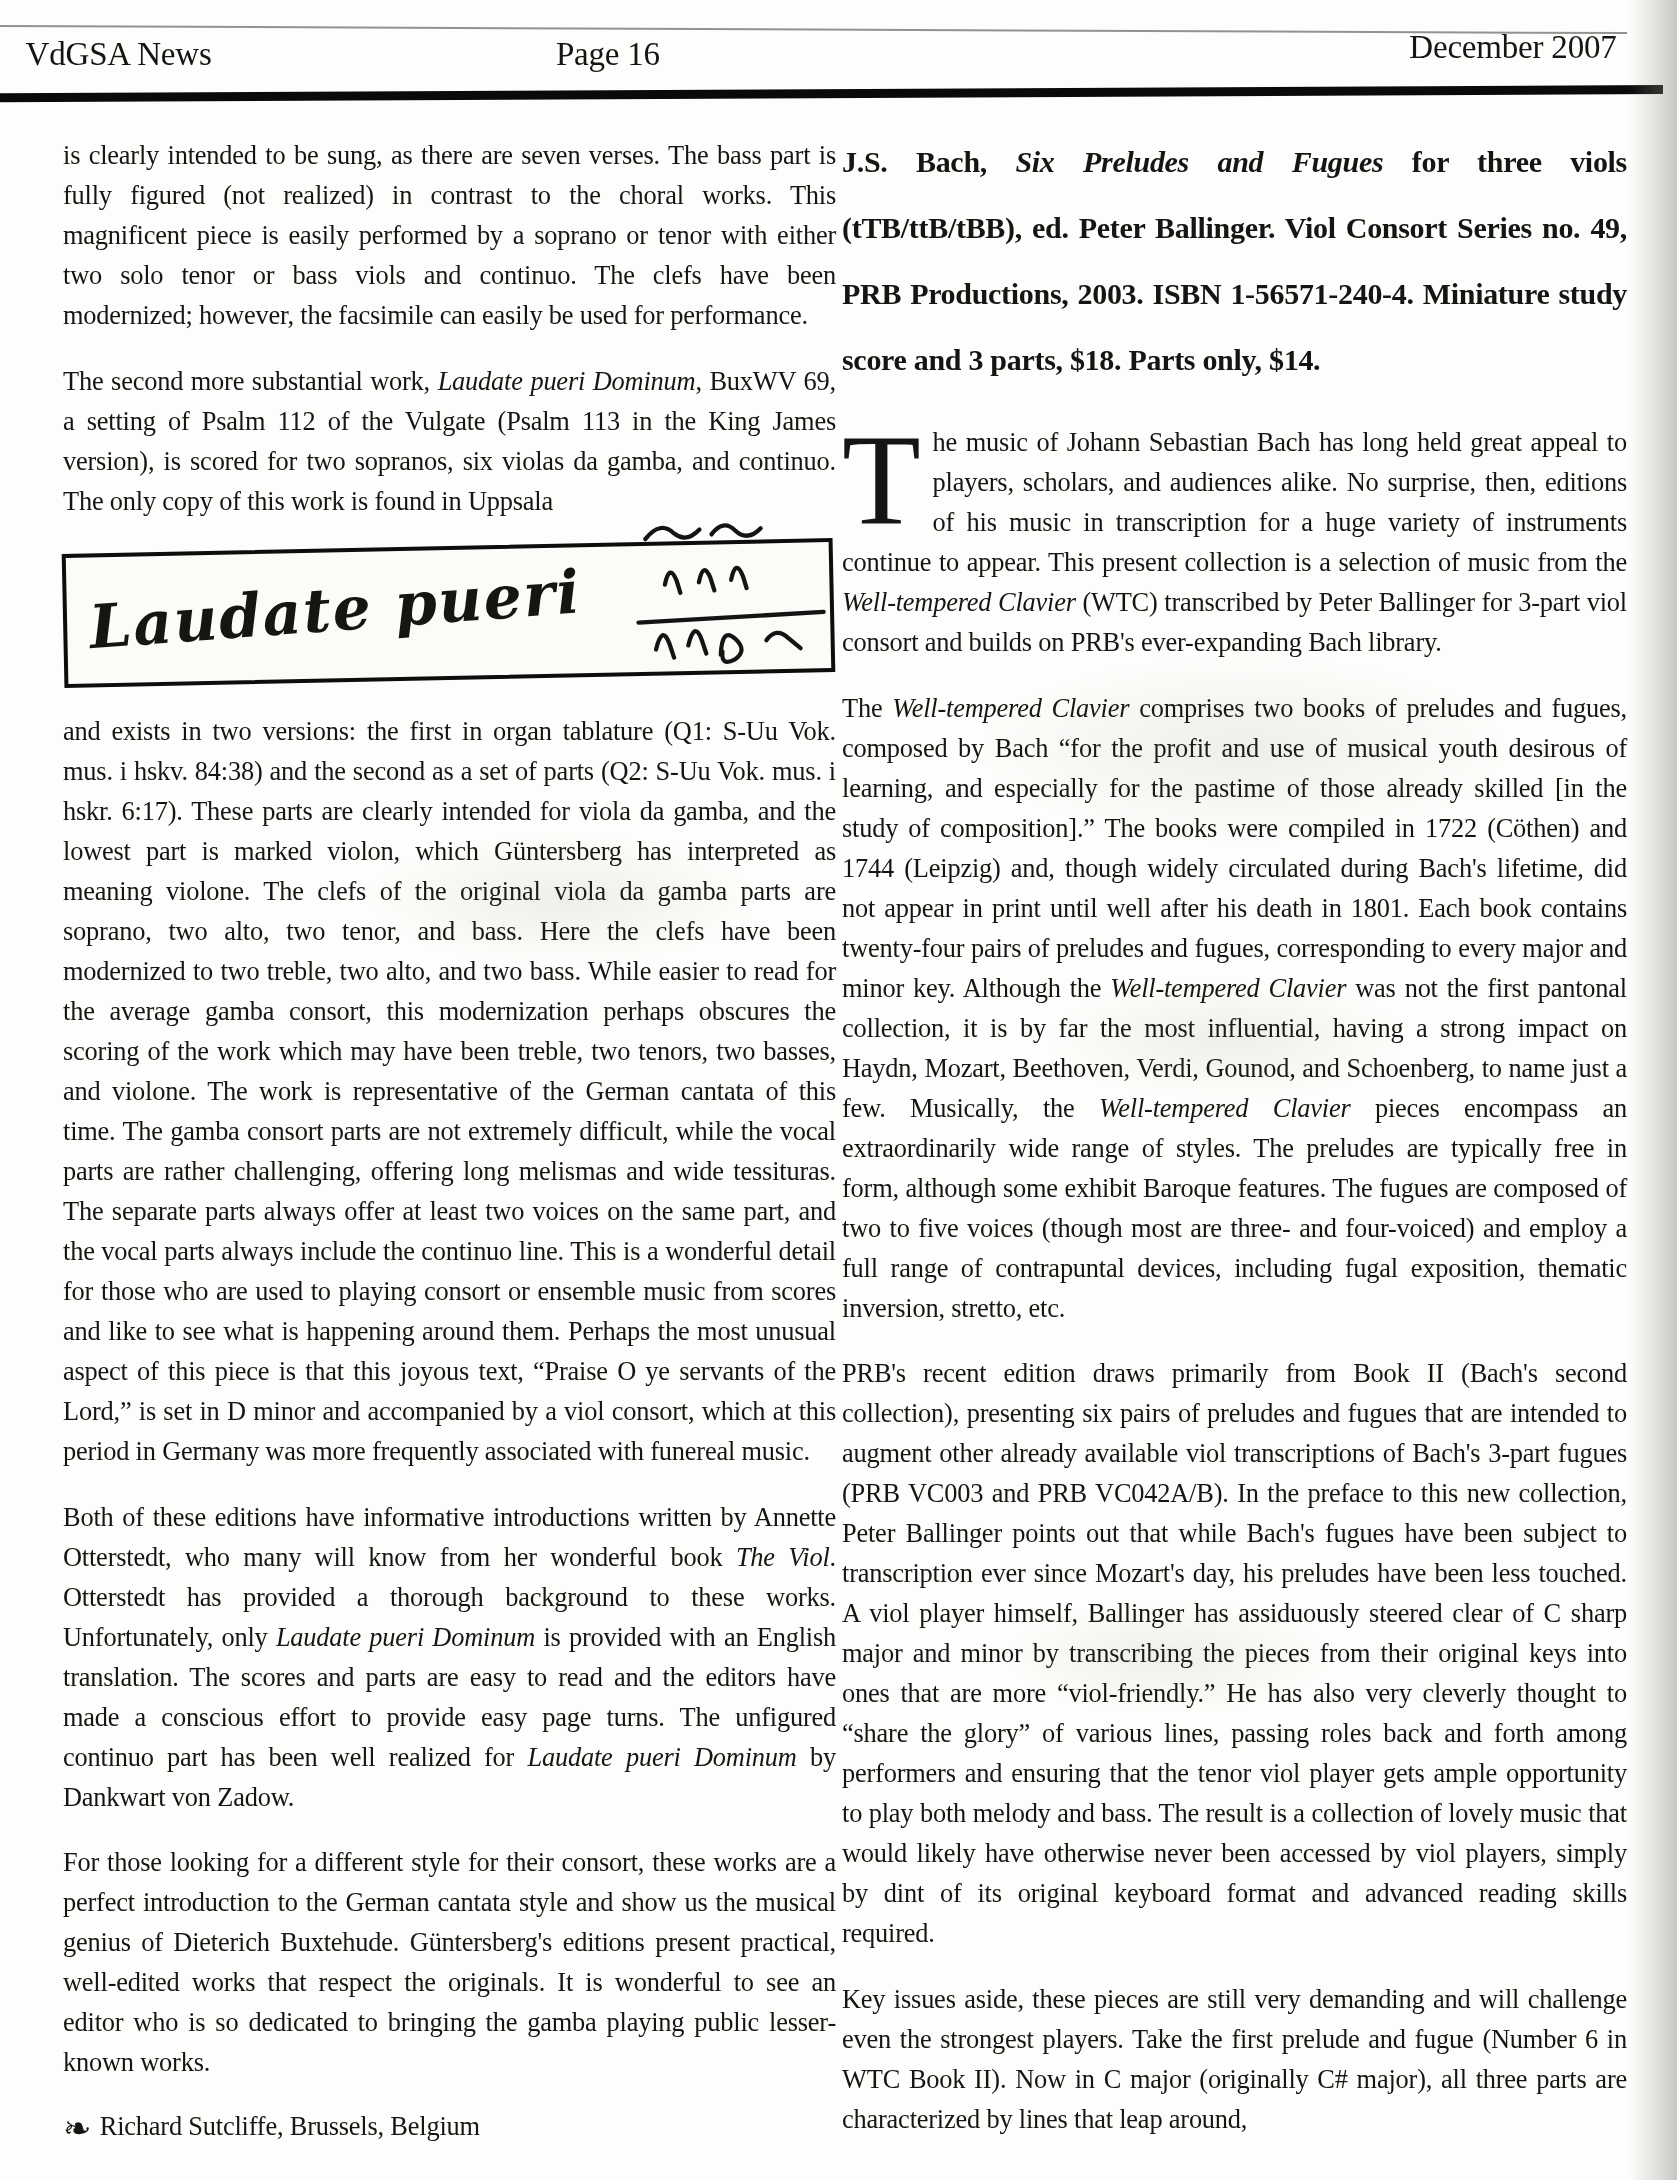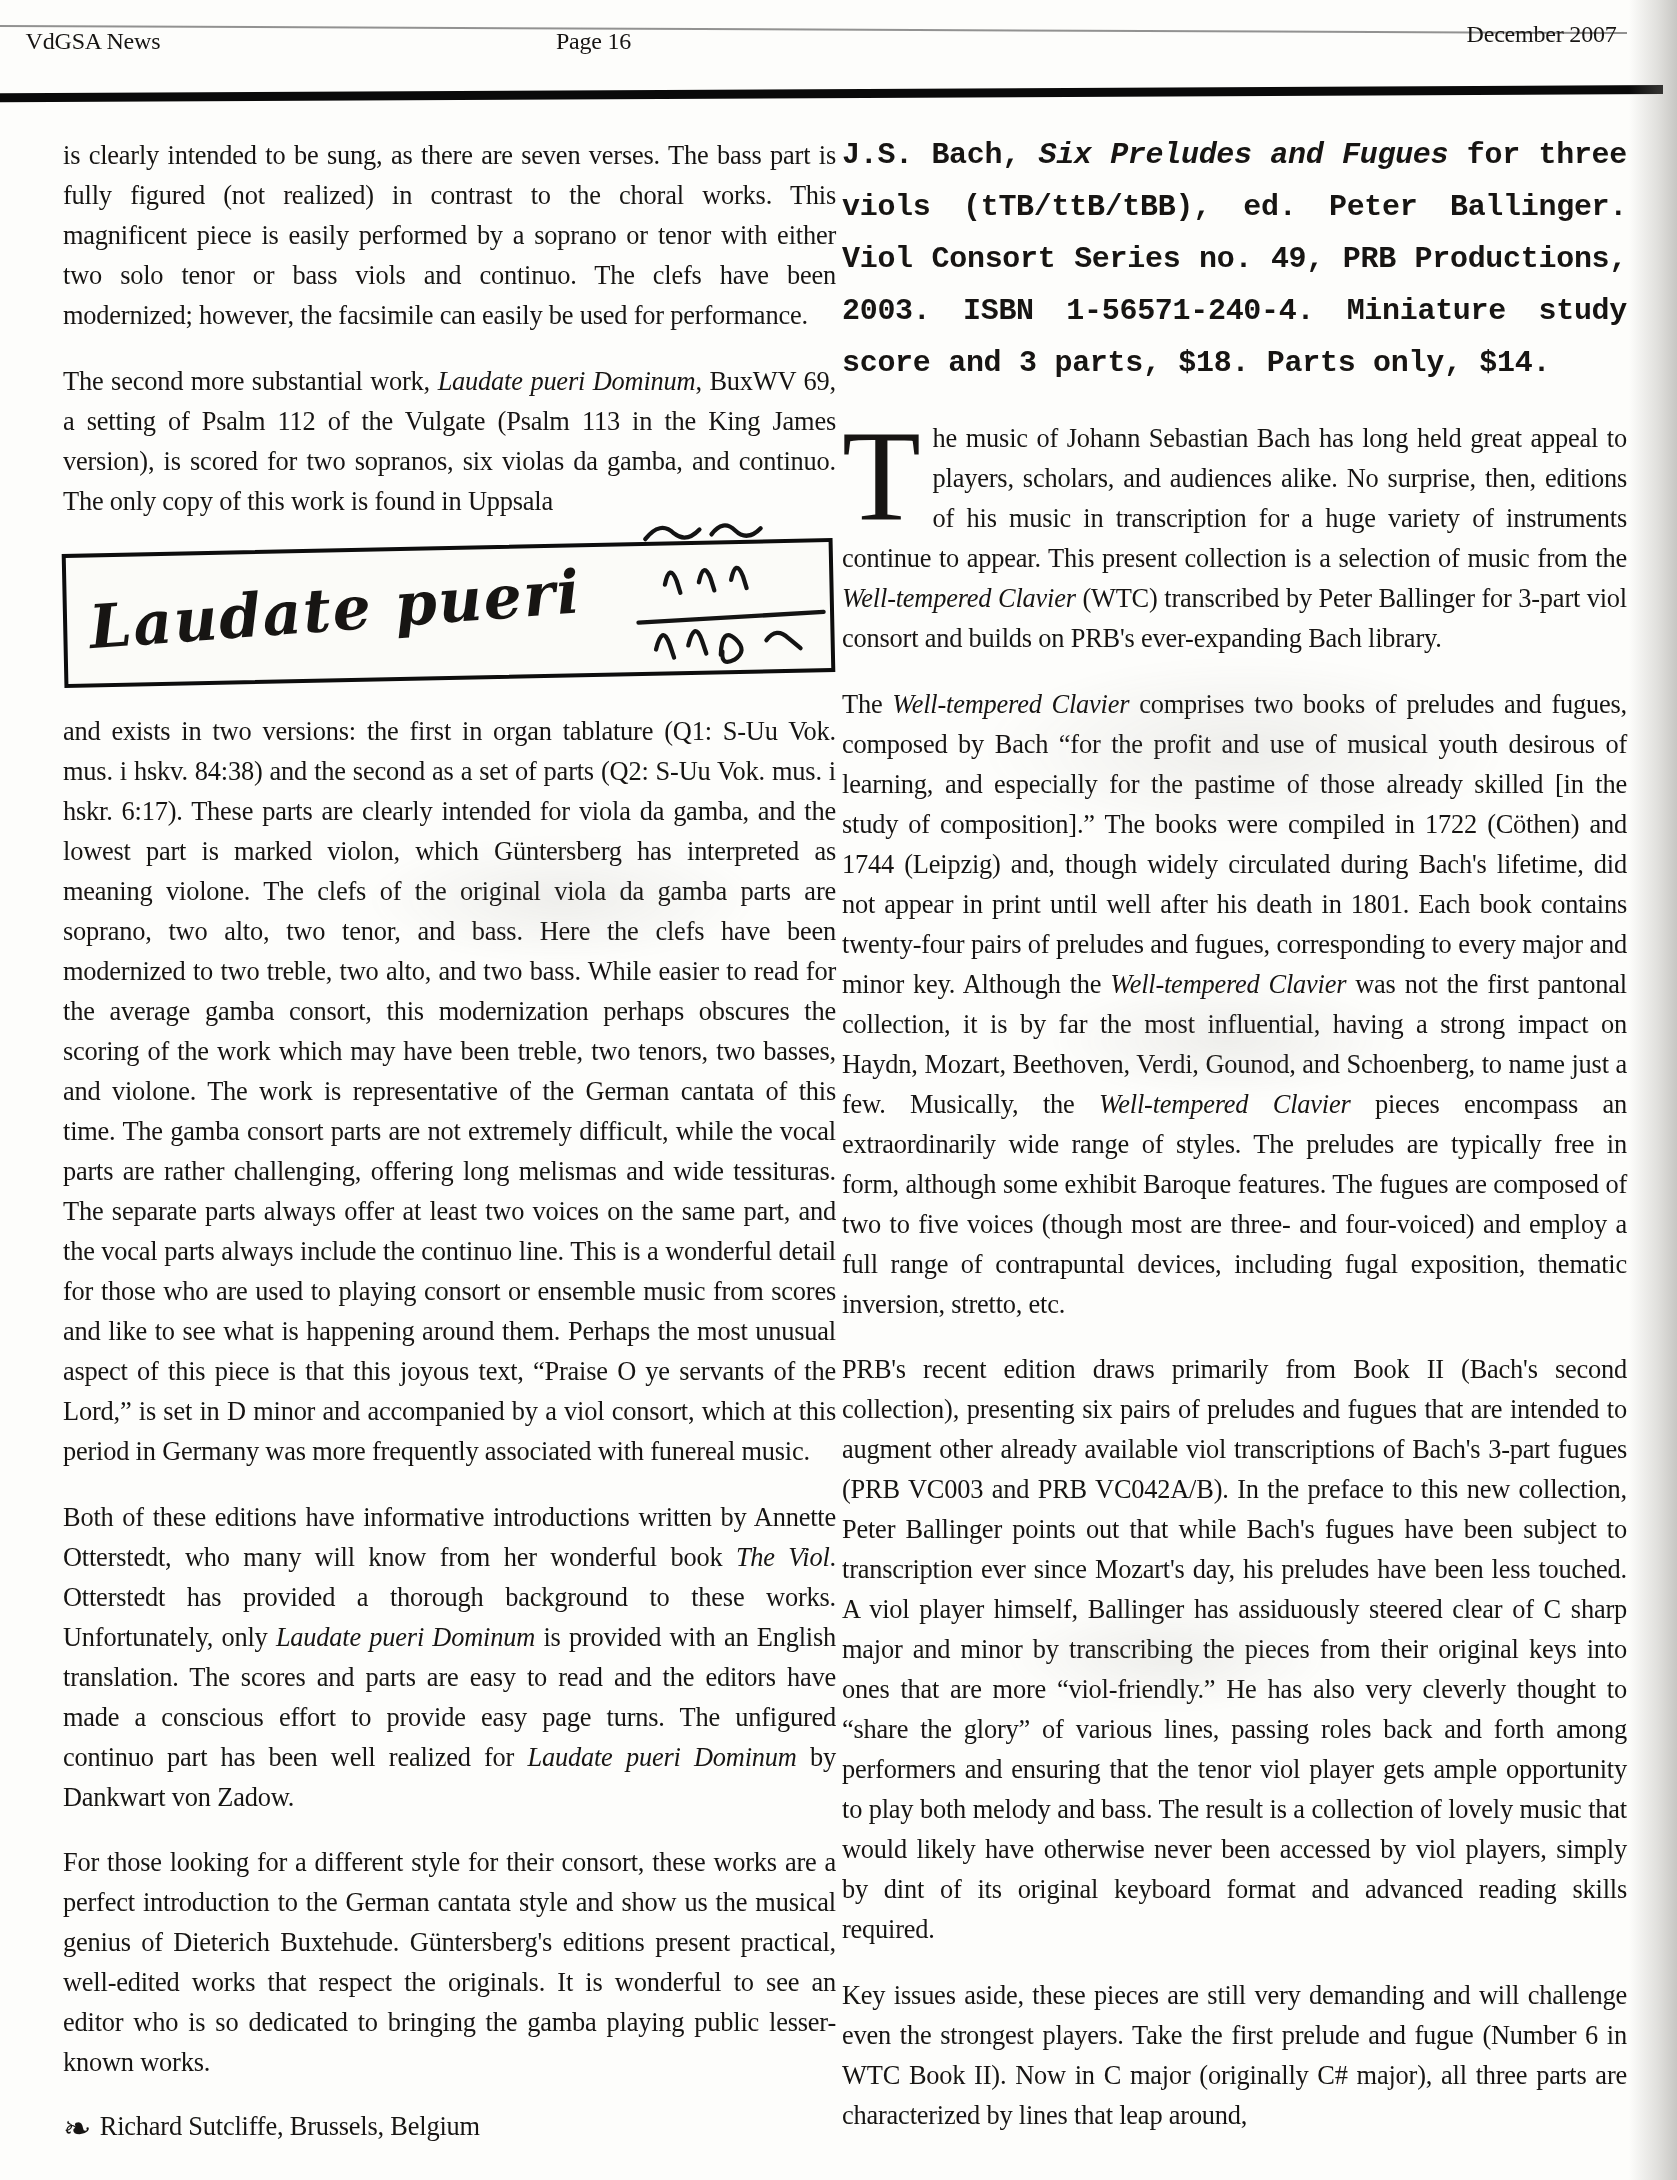--- a/index.html
+++ b/index.html
@@ -13,23 +13,23 @@
     color: #171513;
   }
   
   .top-thin-line {
     position: absolute; top: 25px; left: 0;
     width: 1627px; height: 1.7px;
     background: #3a3a3a; opacity: .55;
     transform: rotate(0.25deg); transform-origin: left center;
   }
   .header-row {
-    position: absolute; top: 28px; left: 25.6px; width: 1591px;
+    position: absolute; top: 36px; left: 25.6px; width: 1591px;
     display: flex; align-items: baseline;
-    font-size: 24px; letter-spacing: -0.2px;
+    font-size: 33px; letter-spacing: -0.2px;
   }
   .header-row .h-left  { flex: 1; text-align: left; }
   .header-row .h-mid   { flex: 1; text-align: left; }
   .header-row .h-right { flex: 1; text-align: right; transform: translateY(-6.8px); }
   .thick-rule {
     position: absolute; top: 85px; left: 0;
     width: 1663px; height: 9.4px; background: #0a0a0a;
     transform: rotate(-0.28deg); transform-origin: right center;
   }
   
@@ -66,24 +66,23 @@
     text-align: left; font-size: 26.4px; padding-right: 3.4px;
     letter-spacing: -0.2px;
   }
   .ornament {
     font-family: "DejaVu Sans", sans-serif;
     font-size: 34px; vertical-align: -5.1px; margin-right: 8.5px;
   }
   
   .review-heading {
     font-weight: bold;
-    font-size: 30px; line-height: 52px;
+    font-size: 30px; line-height: 66px;
     text-align: justify; letter-spacing: -0.3px;
     margin: 0 0 29px 0;
-    font-family: Liberation Mono, monospace;
   }
   .dropcap {
     float: left;
     font-size: 129px; line-height: 102px;
     padding: 6.8px 12px 0 0;
   }
   
   .scan-edge-right {
     position: absolute; right: 0; top: 0; width: 48px; height: 100%;
     background: linear-gradient(to right,

